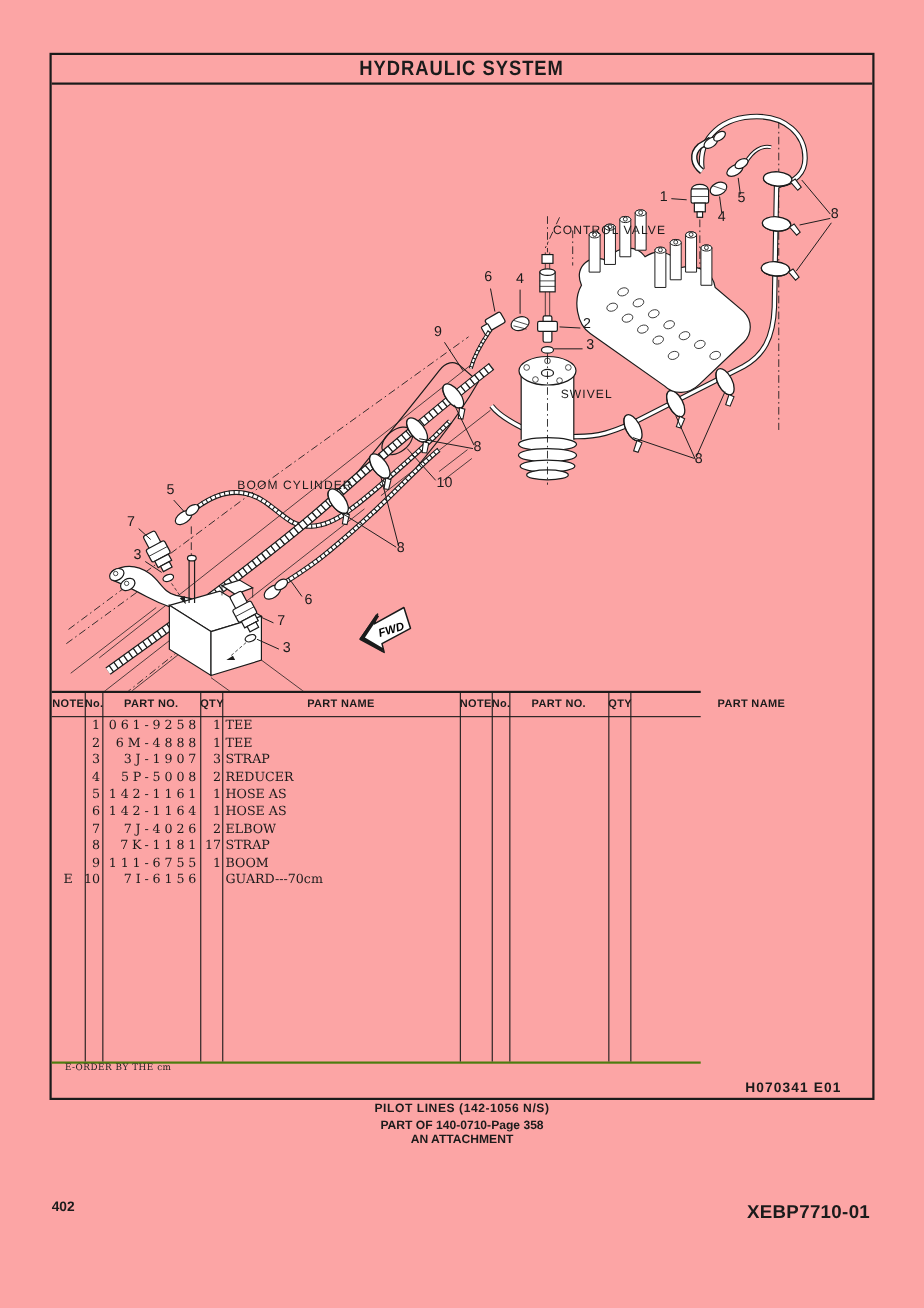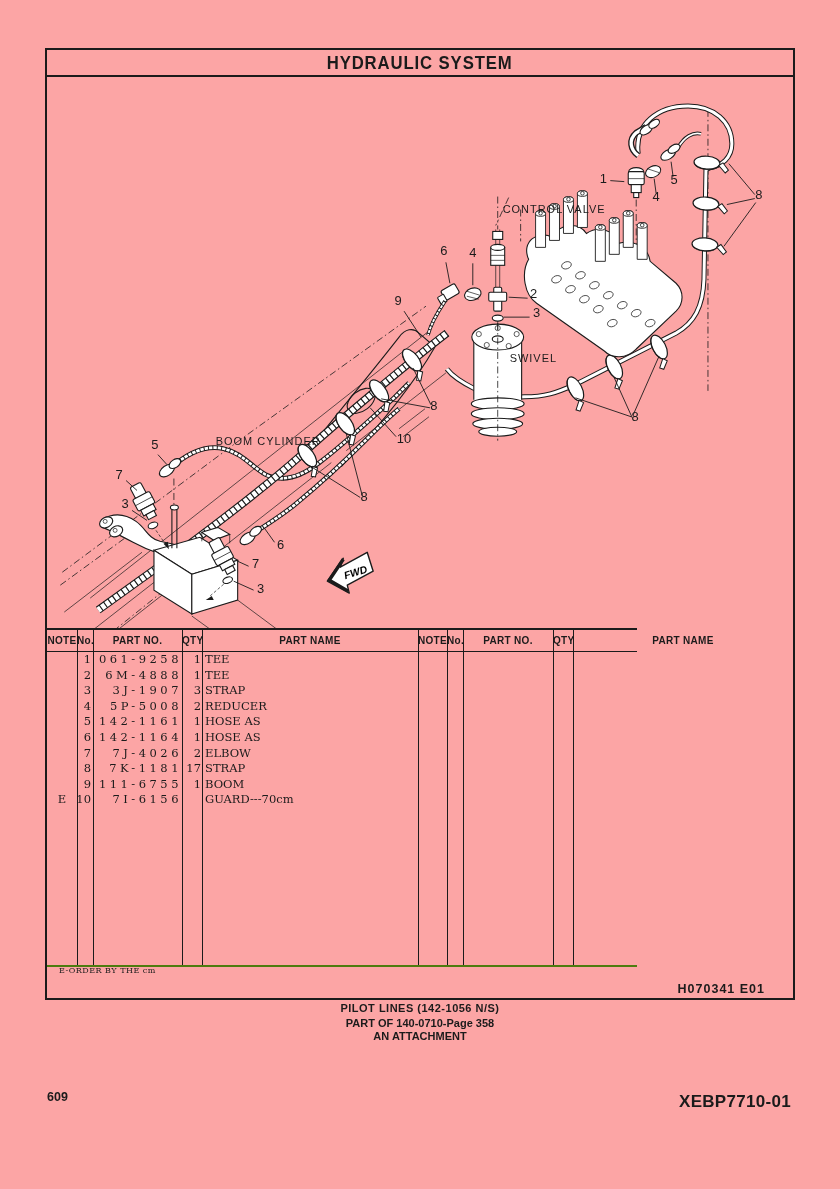--- a/index.html
+++ b/index.html
@@ -409,15 +409,15 @@
     <div class="footnote">E-ORDER BY THE cm</div>
     <div class="docref">H070341  E01</div>
   </div>
 
   <div class="caption">
     <div class="l1">PILOT LINES (142-1056 N/S)</div>
     <div class="l2">PART OF 140-0710-Page 358</div>
     <div class="l4">AN ATTACHMENT</div>
   </div>
 
-  <div class="pageno">609</div>
+  <div class="pageno">402</div>
   <div class="doccode">XEBP7710-01</div>
 </div>
 
 </body></html>

